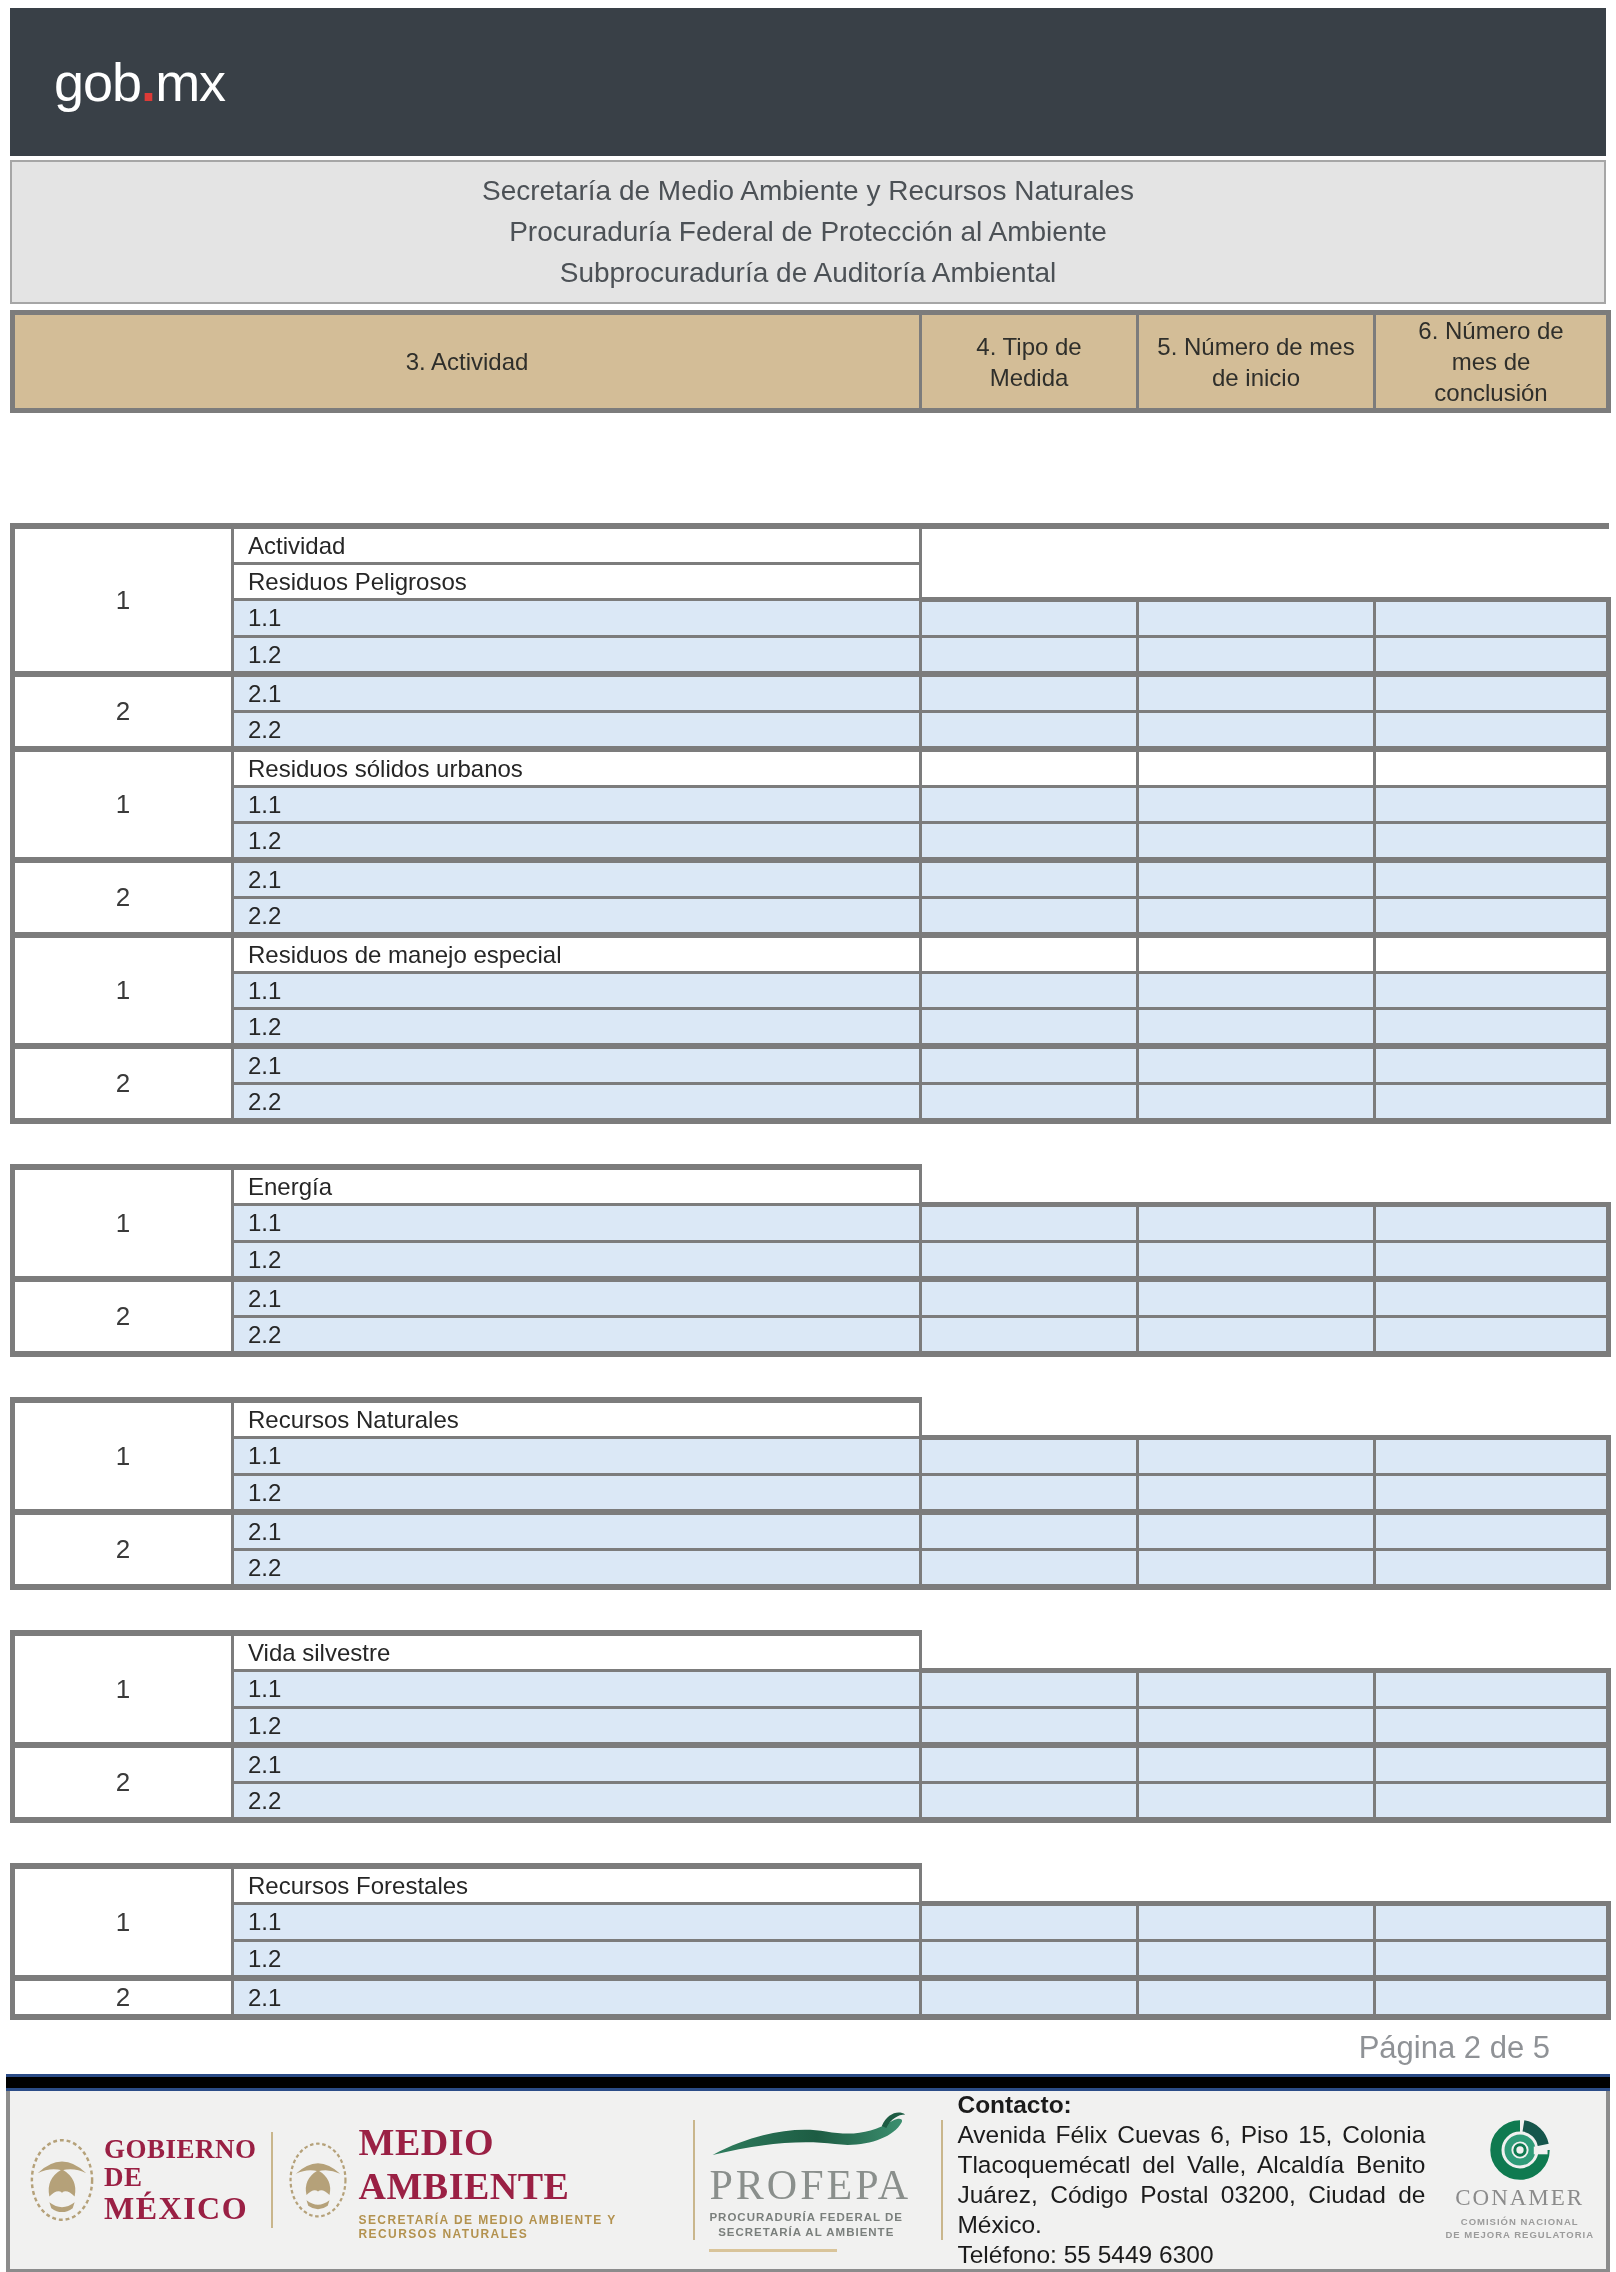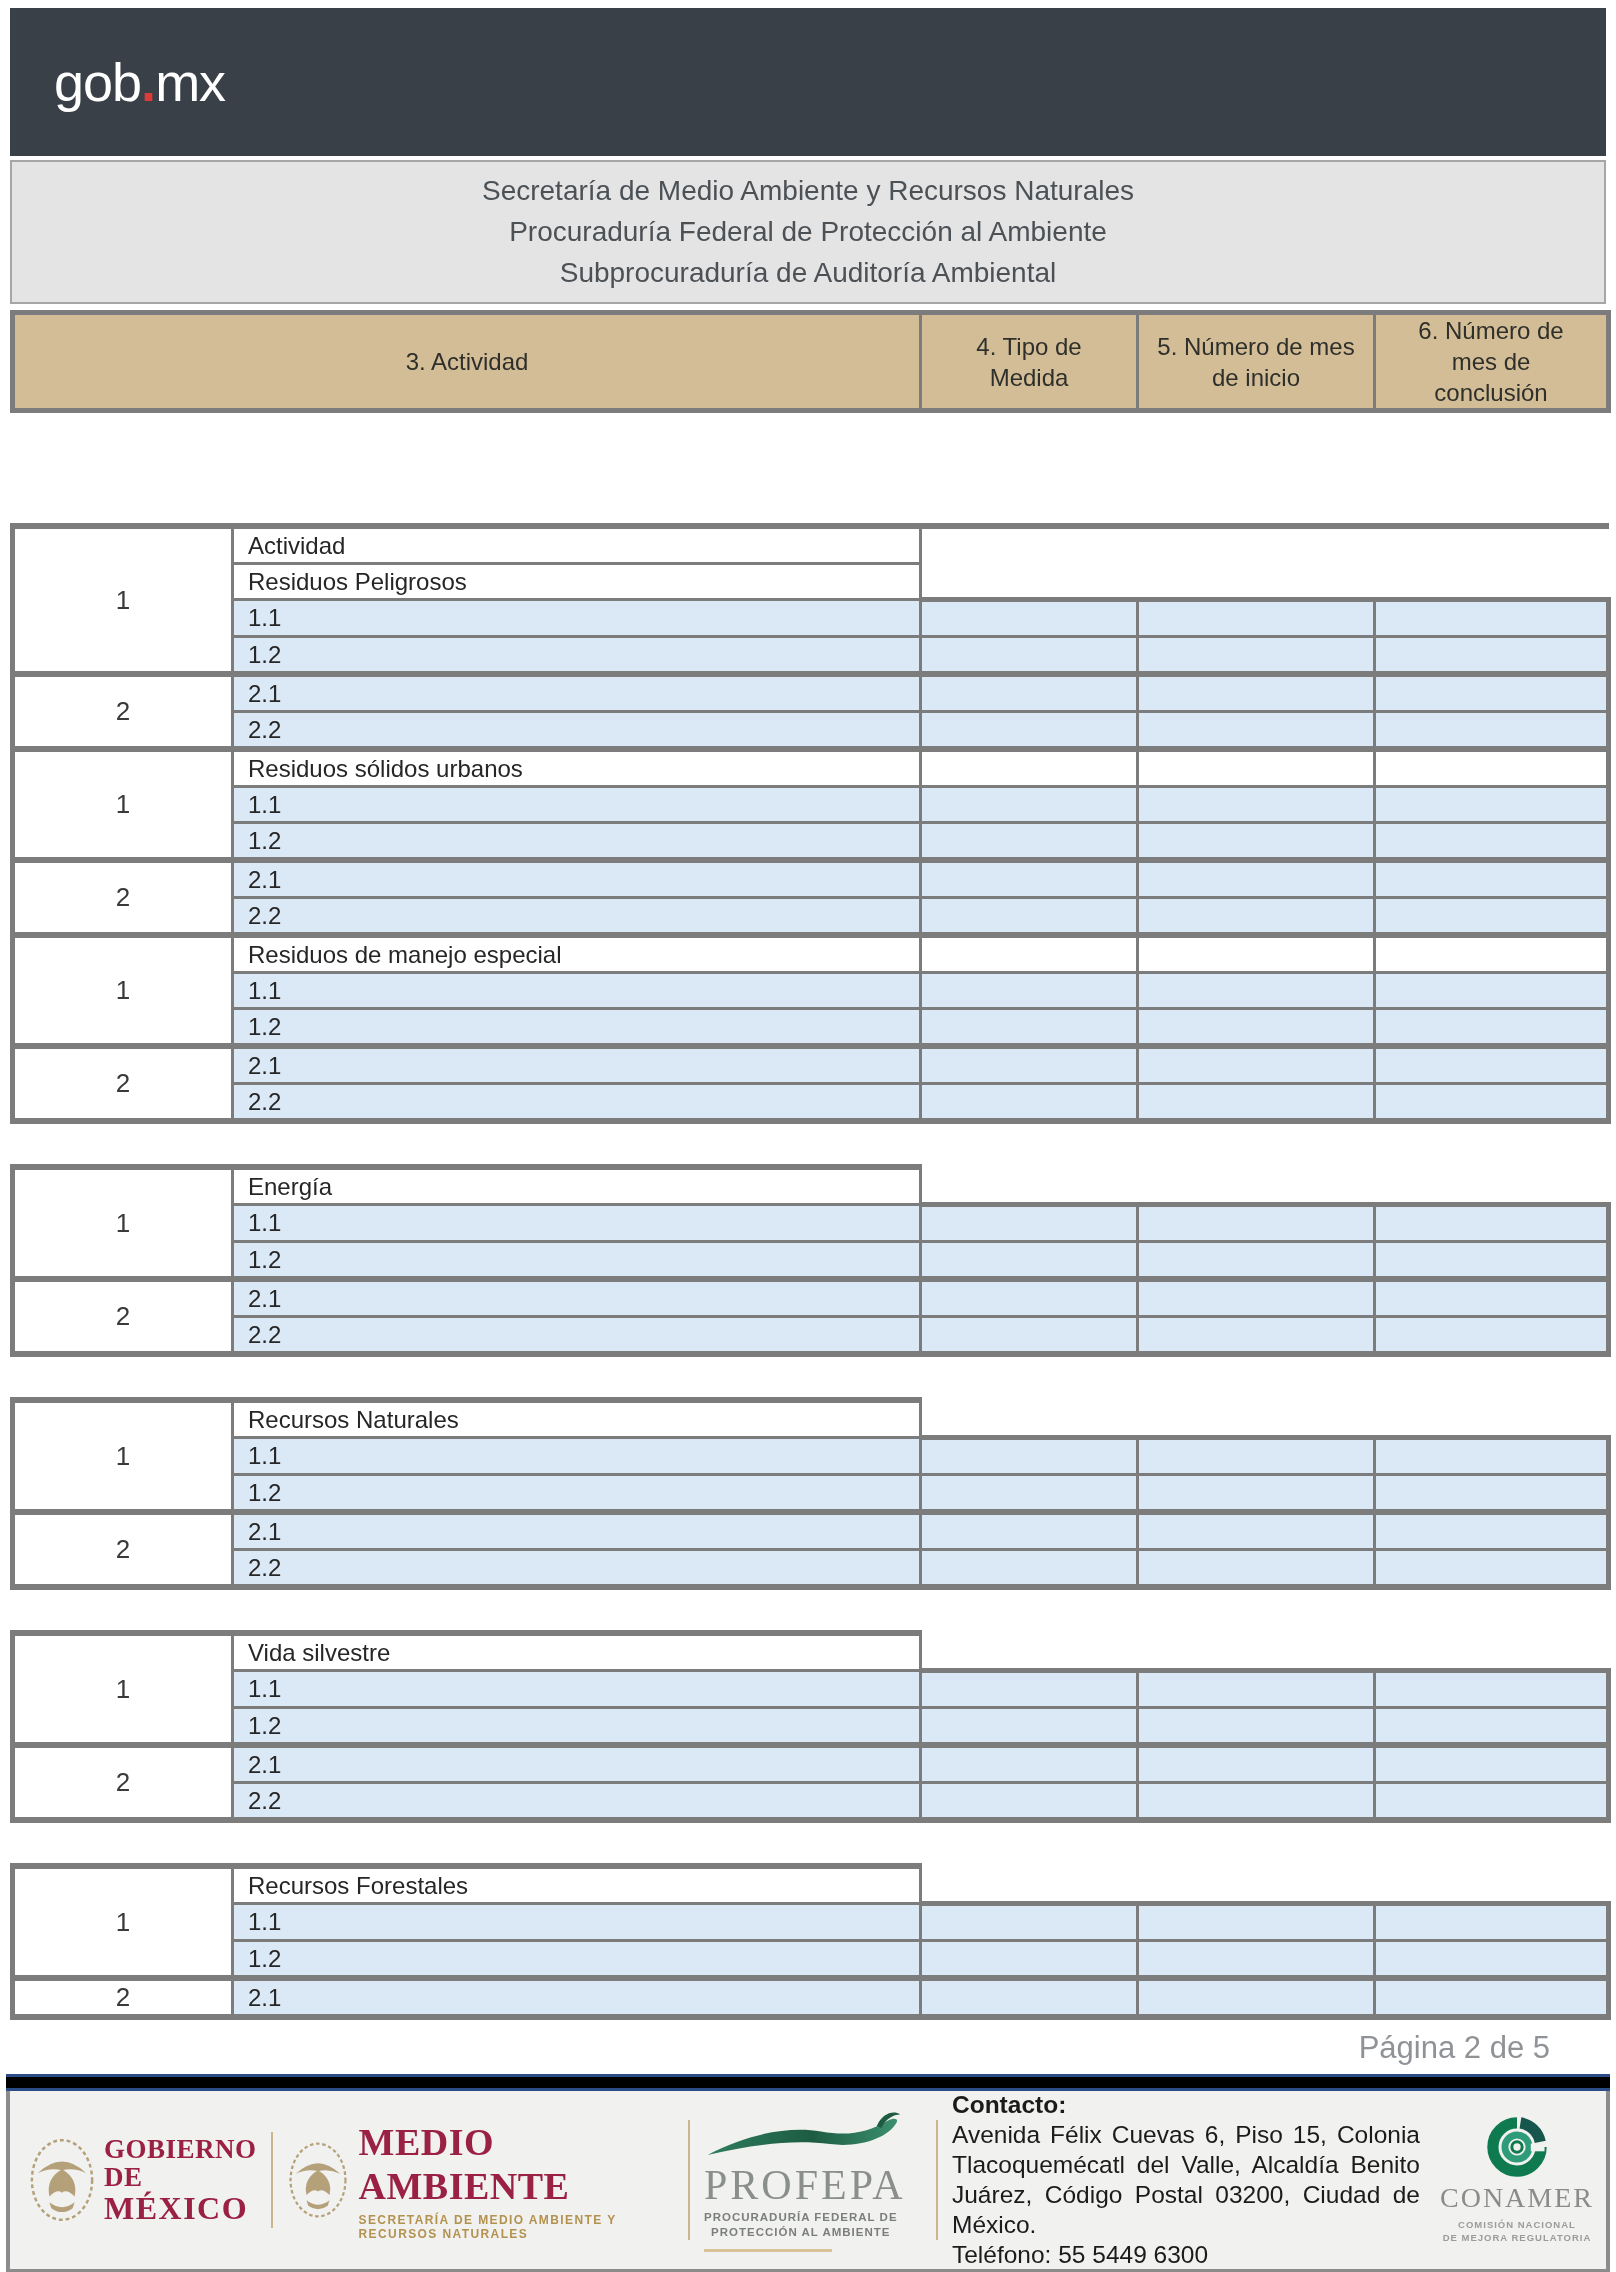--- a/index.html
+++ b/index.html
@@ -60,21 +60,21 @@
   .ma-title{color:#9a2044;font-family:"Liberation Serif",serif;font-weight:700;font-size:38px;letter-spacing:.5px;}
   .ma-sub{color:#b3924f;font-size:12px;font-weight:700;letter-spacing:1.4px;margin-top:5px;}
   .f-profepa{display:flex;flex-direction:column;align-items:flex-start;width:218px;flex:none;}
   .pf-title{color:#8a8f8c;font-family:"Liberation Serif",serif;font-size:42px;letter-spacing:3px;line-height:.95;margin-top:2px;}
   .pf-sub{color:#7a7f7c;font-size:11.5px;font-weight:700;letter-spacing:1px;text-align:center;line-height:15px;margin-top:5px;}
   .pf-line{width:128px;height:3px;background:#d9c49a;margin-top:9px;}
   .f-contact{width:468px;margin-left:0;font-size:24.5px;color:#1b1b1b;line-height:30px;flex:none;}
   .ct-head{font-weight:700;}
   .ct-addr{text-align:justify;}
   .f-conamer{display:flex;flex-direction:column;align-items:center;margin-left:20px;flex:none;}
-  .cn-title{color:#8b8b8b;font-family:"Liberation Serif",serif;font-size:28px;letter-spacing:2px;margin-top:4px;}
+  .cn-title{color:#8b8b8b;font-family:"Liberation Serif",serif;font-size:23px;letter-spacing:2px;margin-top:4px;}
   .cn-sub{color:#9b9b9b;font-size:9.5px;font-weight:700;letter-spacing:1px;text-align:center;line-height:13px;margin-top:4px;}
 </style>
 </head>
 <body>
 
 <div class="topbar">
   <div class="gobmx"><span>gob</span><span class="dot">.</span><span>mx</span></div>
 </div>
 
 <div class="band">
@@ -416,21 +416,21 @@
             <stop offset="0.55" stop-color="#1d5c43"></stop>
             <stop offset="1" stop-color="#3c8f6f"></stop>
         </linearGradient>
       </defs>
       <path d="M4 52 C50 28 95 20 130 26 C160 31 180 28 204 14 C212 10 216 12 214 16 C204 34 172 44 140 40 C100 35 55 40 4 52 Z" fill="url(#pg)"></path>
       <path d="M192 20 C198 6 210 2 218 7 C210 7 202 12 197 22 Z" fill="#1d5c43"></path>
     </svg>
     <div class="pf-title">PROFEPA</div>
     <div class="pf-sub">
       <div>PROCURADURÍA FEDERAL DE</div>
-      <div>PROTECCIÓN AL AMBIENTE</div>
+      <div>SECRETARÍA AL AMBIENTE</div>
     </div>
     <div class="pf-line"></div>
   </div>
 
   <div class="vdiv tall"></div>
 
   <div class="f-contact">
     <div class="ct-head">Contacto:</div>
     <div class="ct-addr">Avenida Félix Cuevas 6, Piso 15, Colonia Tlacoquemécatl del Valle, Alcaldía Benito Juárez, Código Postal 03200, Ciudad de México.</div>
     <div class="ct-tel">Teléfono: 55 5449 6300</div>

